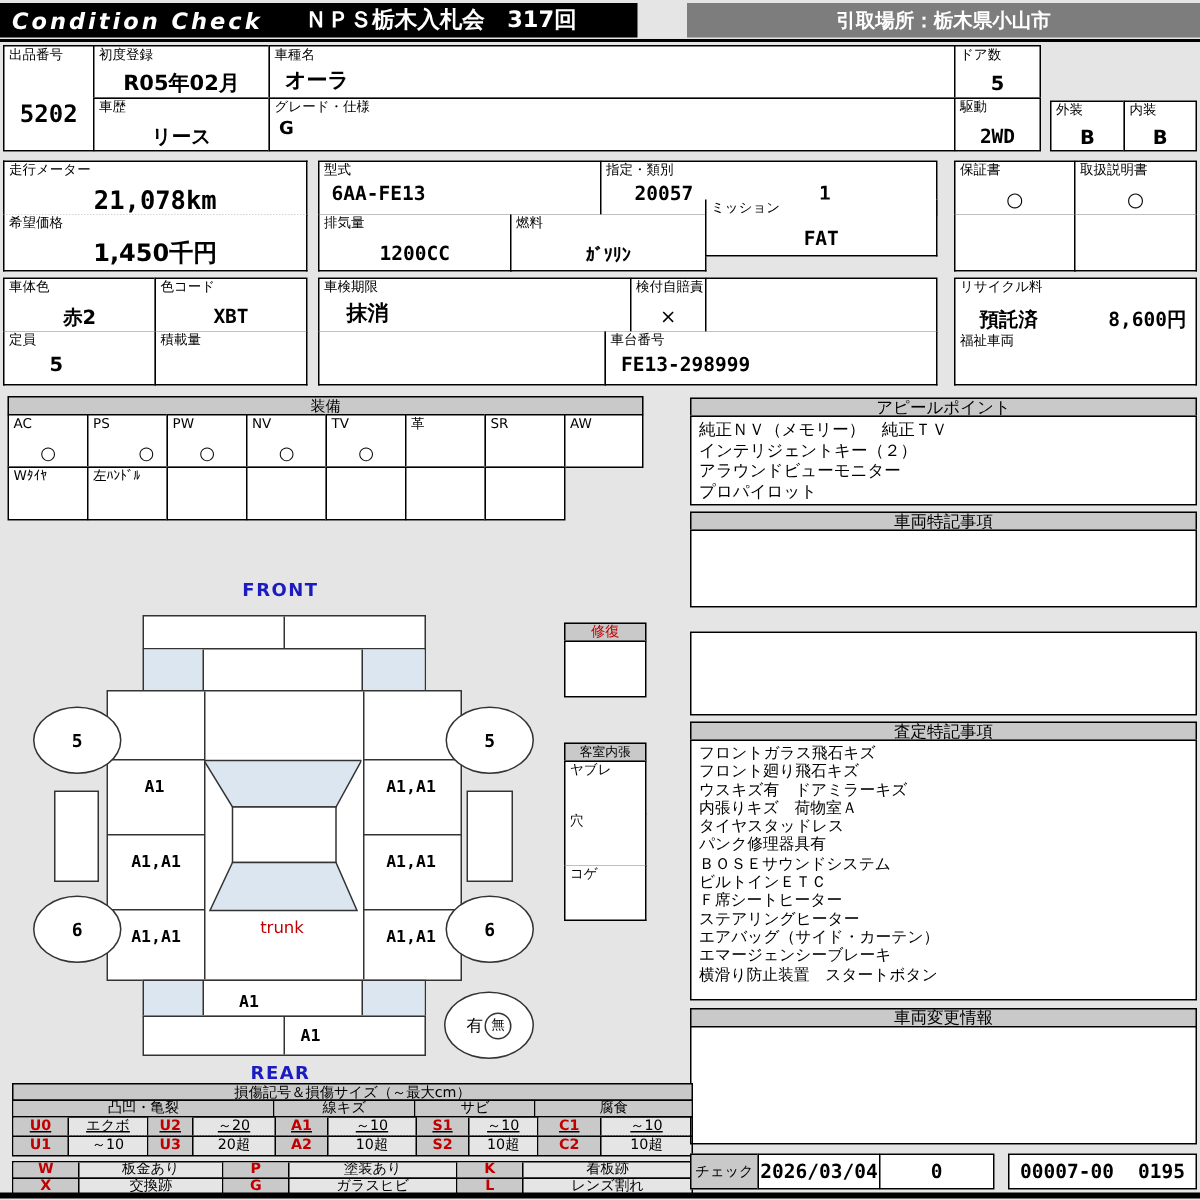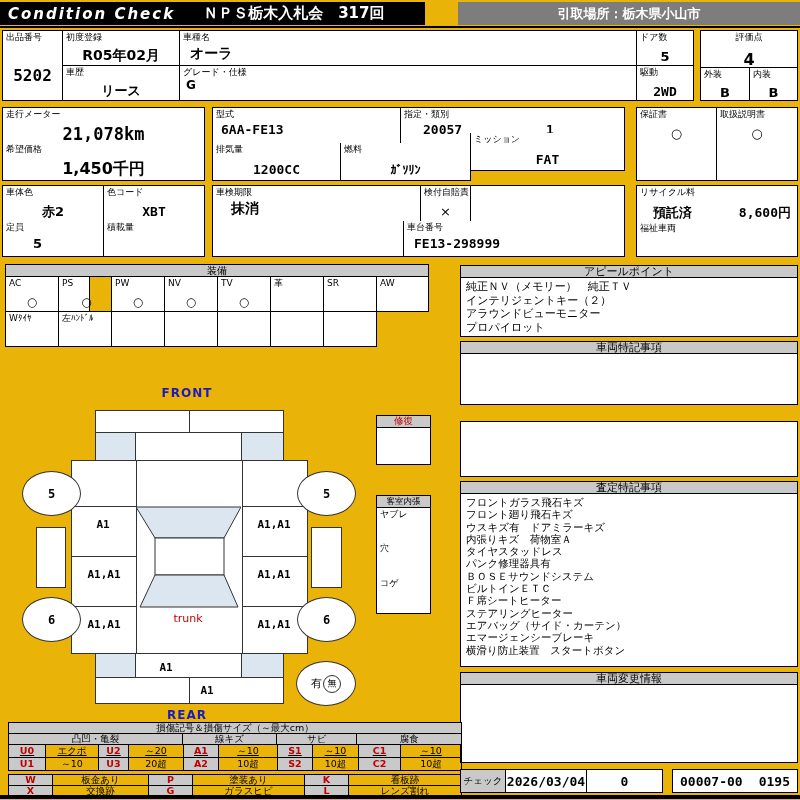--- a/index.html
+++ b/index.html
@@ -1,16 +1,16 @@
 <!DOCTYPE html>
 <html><head>
 <meta charset="utf-8">
 <style>
   html,body { margin:0; padding:0; background:#fff; }
-  .sheet { position:relative; width:800px; height:800px; background:#eab308; overflow:hidden;
+  .sheet { position:relative; width:800px; height:800px; background:#e5e5e5; overflow:hidden;
            font-family:"DejaVu Sans","Liberation Sans",sans-serif; color:#000; }
   .abs { position:absolute; box-sizing:border-box; }
   .box { position:absolute; box-sizing:border-box; border:1px solid #000; background:#fff; }
   .lbl { position:absolute; top:1px; left:3px; font-size:9px; line-height:10px; white-space:nowrap; }
   .val { font-weight:bold; }
   .c { display:flex; align-items:center; justify-content:center; }
   .mono { font-family:"DejaVu Sans Mono","Liberation Mono",monospace; }
   .red { color:#c00000; }
   .blue { color:#1b1bbf; }
   .shade { background:#dce6f0; }
@@ -68,24 +68,20 @@
     <div class="val" style="padding:12px 0 0 6px;font-size:12px;">G</div>
   </div>
   <div class="box" style="left:636px;top:30px;width:58px;height:36px;">
     <span class="lbl">ドア数</span>
     <div class="val c" style="height:100%;padding-top:8px;font-size:13px;">5</div>
   </div>
   <div class="box" style="left:636px;top:65px;width:58px;height:36px;">
     <span class="lbl">駆動</span>
     <div class="val c mono" style="height:100%;padding-top:8px;font-size:13px;">2WD</div>
   </div>
-  <div class="box" style="left:700px;top:30px;width:98px;height:38px;">
-    <span class="lbl" style="left:0;width:100%;text-align:center;">評価点</span>
-    <div class="val c" style="height:100%;padding-top:10px;font-size:16px;">4</div>
-  </div>
   <div class="box" style="left:700px;top:67px;width:50px;height:34px;">
     <span class="lbl">外装</span>
     <div class="val c" style="height:100%;padding-top:8px;font-size:13px;">B</div>
   </div>
   <div class="box" style="left:749px;top:67px;width:49px;height:34px;">
     <span class="lbl">内装</span>
     <div class="val c" style="height:100%;padding-top:8px;font-size:13px;">B</div>
   </div>
 
   <div class="box" style="left:2px;top:107px;width:203px;height:37px;border-bottom:1px dotted #555;">
@@ -166,21 +162,21 @@
   </div>
   <div class="box" style="left:636px;top:222px;width:162px;height:35px;border-top:none;">
     <span class="lbl">福祉車両</span>
   </div>
 
   <div class="hdrbar" style="left:5px;top:264px;width:424px;height:13px;font-size:10px;">装備</div>
   <div class="box" style="left:5px;top:276px;width:54px;height:36px;">
     <span class="lbl">AC</span>
     <div class="c" style="height:100%;padding-top:8px;font-size:12px;">○</div>
   </div>
-  <div class="box" style="left:58px;top:276px;width:32px;height:36px;padding-left:25px;">
+  <div class="box" style="left:58px;top:276px;width:54px;height:36px;padding-left:25px;">
     <span class="lbl">PS</span>
     <div class="c" style="height:100%;padding-top:8px;font-size:12px;">○</div>
   </div>
   <div class="box" style="left:111px;top:276px;width:54px;height:36px;">
     <span class="lbl">PW</span>
     <div class="c" style="height:100%;padding-top:8px;font-size:12px;">○</div>
   </div>
   <div class="box" style="left:164px;top:276px;width:54px;height:36px;">
     <span class="lbl">NV</span>
     <div class="c" style="height:100%;padding-top:8px;font-size:12px;">○</div>

